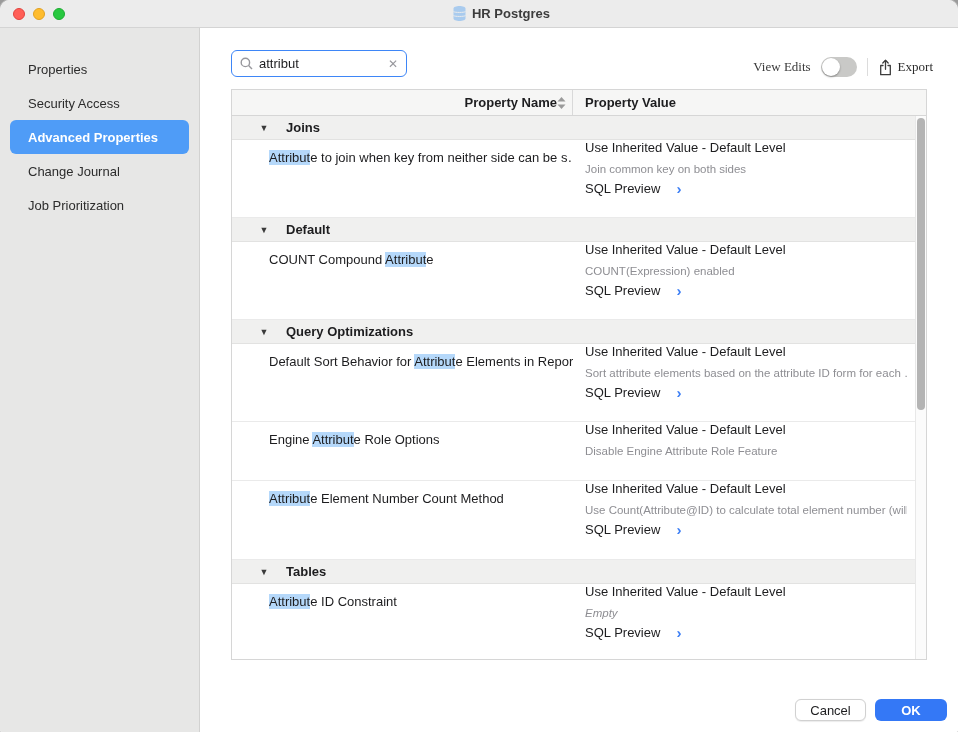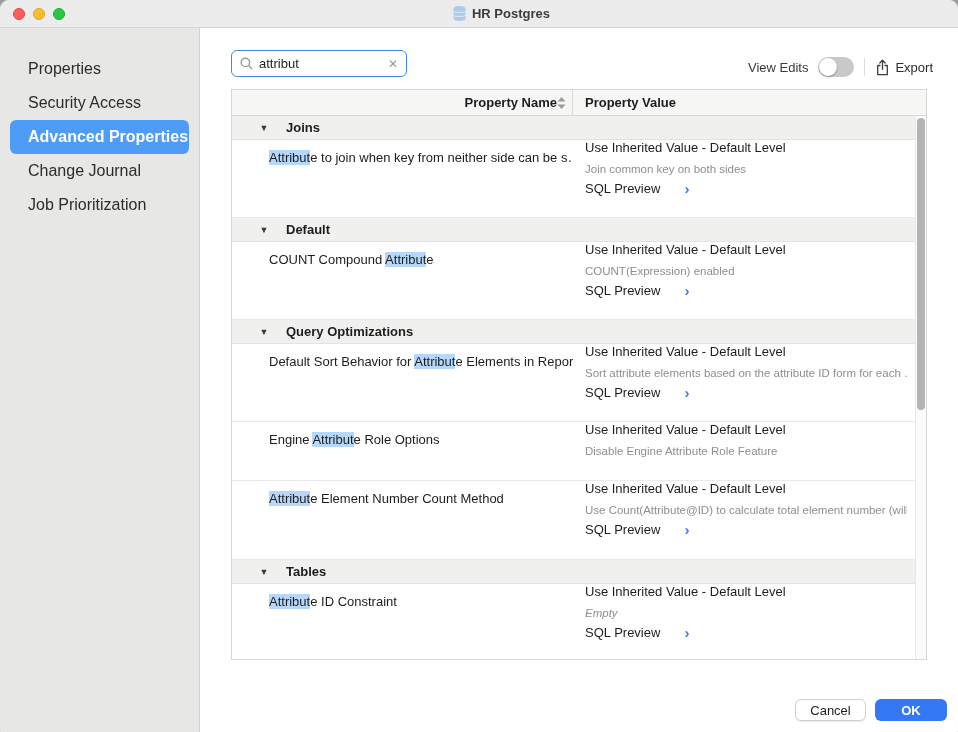--- a/index.html
+++ b/index.html
@@ -11,32 +11,32 @@
   .traffic{position:absolute;left:13px;top:8px;display:flex;gap:8px;}
   .light{width:12px;height:12px;border-radius:50%;box-sizing:border-box;}
   .light.red{background:#ff5f57;border:0.5px solid #e1443e;}
   .light.yellow{background:#febc2e;border:0.5px solid #e0a123;}
   .light.green{background:#28c840;border:0.5px solid #1eac32;}
   .win-title{display:flex;align-items:center;gap:6px;font-size:13px;font-weight:bold;color:#3c3c3c;padding-left:45px;}
   
   .sidebar{position:absolute;left:0;top:28px;width:200px;height:704px;background:#e7e7e6;
            border-right:1px solid #d2d2d1;box-sizing:border-box;padding-top:24px;}
   .sb-item{height:34px;display:flex;align-items:center;margin:0 10px;padding-left:18px;
-           font-size:16px;color:#2c2c2c;border-radius:6px;cursor:default;}
+           font-size:13px;color:#2c2c2c;border-radius:6px;cursor:default;}
   .sb-item.selected{background:#4f9cf7;color:#fff;font-weight:bold;}
   
   .content{position:absolute;left:200px;top:28px;width:758px;height:704px;background:#fff;}
   
   .search{position:absolute;left:31px;top:22px;width:176px;height:27px;border:1.5px solid #3e86f7;
           border-radius:6px;box-sizing:border-box;display:flex;align-items:center;padding:0 8px;background:#fff;}
   .search input{flex:1;border:none;outline:none;font-size:13px;color:#1d1d1f;margin:0 4px;min-width:0;
                 font-family:"Liberation Sans","DejaVu Sans",sans-serif;background:transparent;}
   .clear-x{color:#98989d;font-size:12px;line-height:1;cursor:default;}
   
-  .controls{position:absolute;top:27px;right:25px;height:24px;display:flex;align-items:center;gap:10px;}
+  .controls{position:absolute;top:27px;right:25px;height:24px;display:flex;align-items:center;gap:10px;font-family:Liberation Serif, serif;}
   .ve-label{font-size:13px;color:#3a3a3a;}
   .toggle{width:36px;height:20px;border-radius:10px;background:#c9c9c7;position:relative;}
   .knob{position:absolute;left:1px;top:1px;width:18px;height:18px;border-radius:50%;background:#fff;
         box-shadow:0 1px 2px rgba(0,0,0,.35);}
   .vdiv{width:1px;height:18px;background:#dcdcdc;}
   .export{display:flex;align-items:center;gap:5px;font-size:13px;color:#2c2c2c;cursor:default;}
   
   .ptable{position:absolute;left:31px;top:61px;width:696px;height:571px;border:1px solid #d6d6d6;
           box-sizing:border-box;background:#fff;overflow:hidden;}
   .thead{height:26px;display:flex;background:#f6f6f5;border-bottom:1px solid #d6d6d6;box-sizing:border-box;}
@@ -50,21 +50,21 @@
   .tri{width:12px;margin-left:26px;margin-right:16px;font-size:9px;color:#3a3a3a;text-align:center;}
   .row{display:flex;border-bottom:1px solid #eaeaea;box-sizing:border-box;}
   .h78{height:78px;} .h59{height:59px;} .h79{height:79px;} .h77{height:77px;}
   .cell-name{width:341px;box-sizing:border-box;padding:10px 12px 0 37px;font-size:13px;color:#1d1d1f;
              white-space:nowrap;overflow:hidden;}
   .hl{background:#b5d8fa;}
   .cell-value{flex:1;box-sizing:border-box;padding:0 8px 0 12px;display:flex;flex-direction:column;min-width:0;}
   .val-title{font-size:13px;color:#1d1d1f;margin-bottom:8px;white-space:nowrap;overflow:hidden;}
   .val-desc{font-size:11.5px;color:#8e8e93;margin-bottom:6px;white-space:nowrap;overflow:hidden;}
   .val-desc.italic{font-style:italic;}
-  .sql-link{font-size:13px;color:#1d1d1f;display:flex;align-items:flex-end;gap:24px;cursor:default;}
+  .sql-link{font-size:13px;color:#1d1d1f;display:flex;align-items:flex-end;gap:16px;cursor:default;}
   .chev{color:#3d7ff5;font-size:15px;line-height:1;font-weight:bold;}
   
   .sbar{position:absolute;right:0;top:0;bottom:0;width:11px;background:#fbfbfb;border-left:1px solid #e8e8e8;box-sizing:border-box;}
   .sbar-thumb{position:absolute;left:1px;top:2px;width:8px;height:292px;background:#b4b4b4;border-radius:4px;}
   
   .btn{position:absolute;top:671px;height:22px;border-radius:6px;font-size:13px;display:flex;
        align-items:center;justify-content:center;box-sizing:border-box;cursor:default;}
   .btn.cancel{right:92px;width:71px;background:#fff;border:1px solid #d1d1d1;color:#1d1d1f;
               box-shadow:0 0.5px 1px rgba(0,0,0,.08);}
   .btn.ok{right:11px;width:72px;background:#3478f6;color:#fff;font-weight:bold;border:none;}

